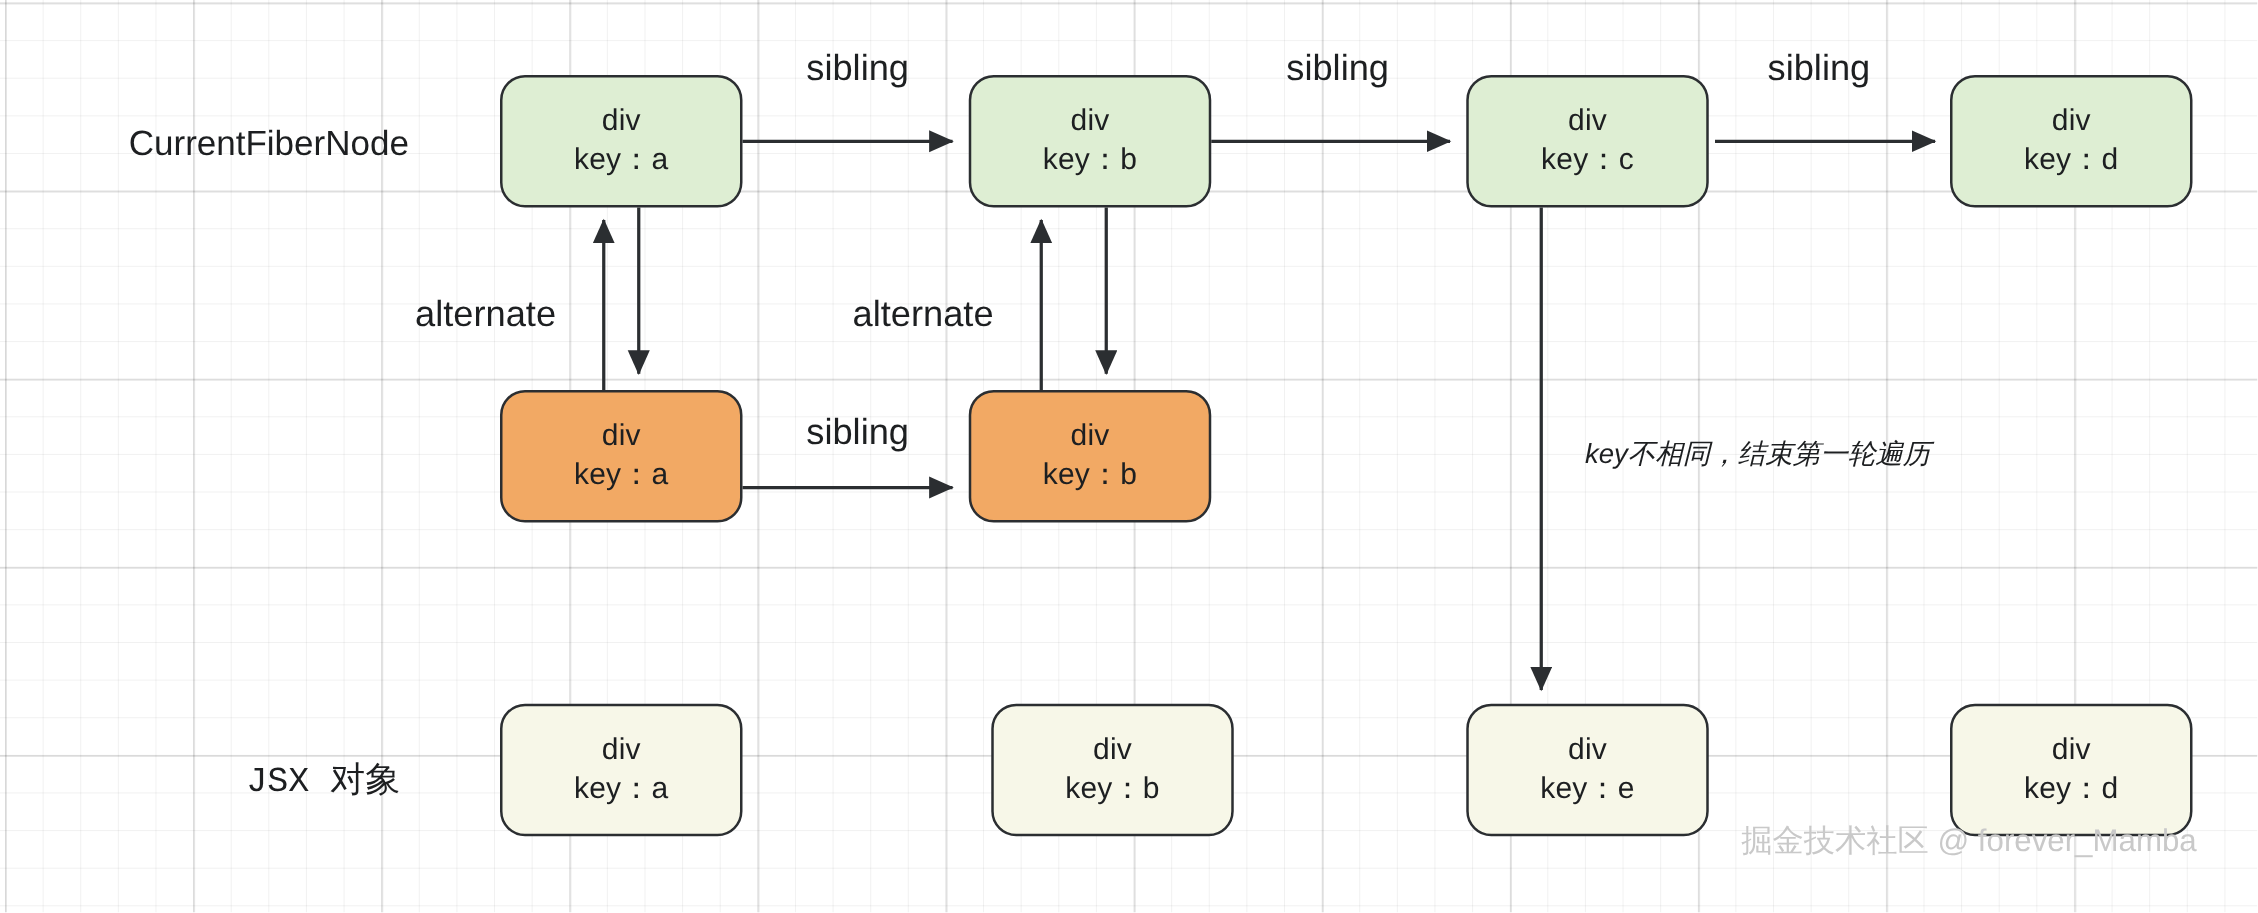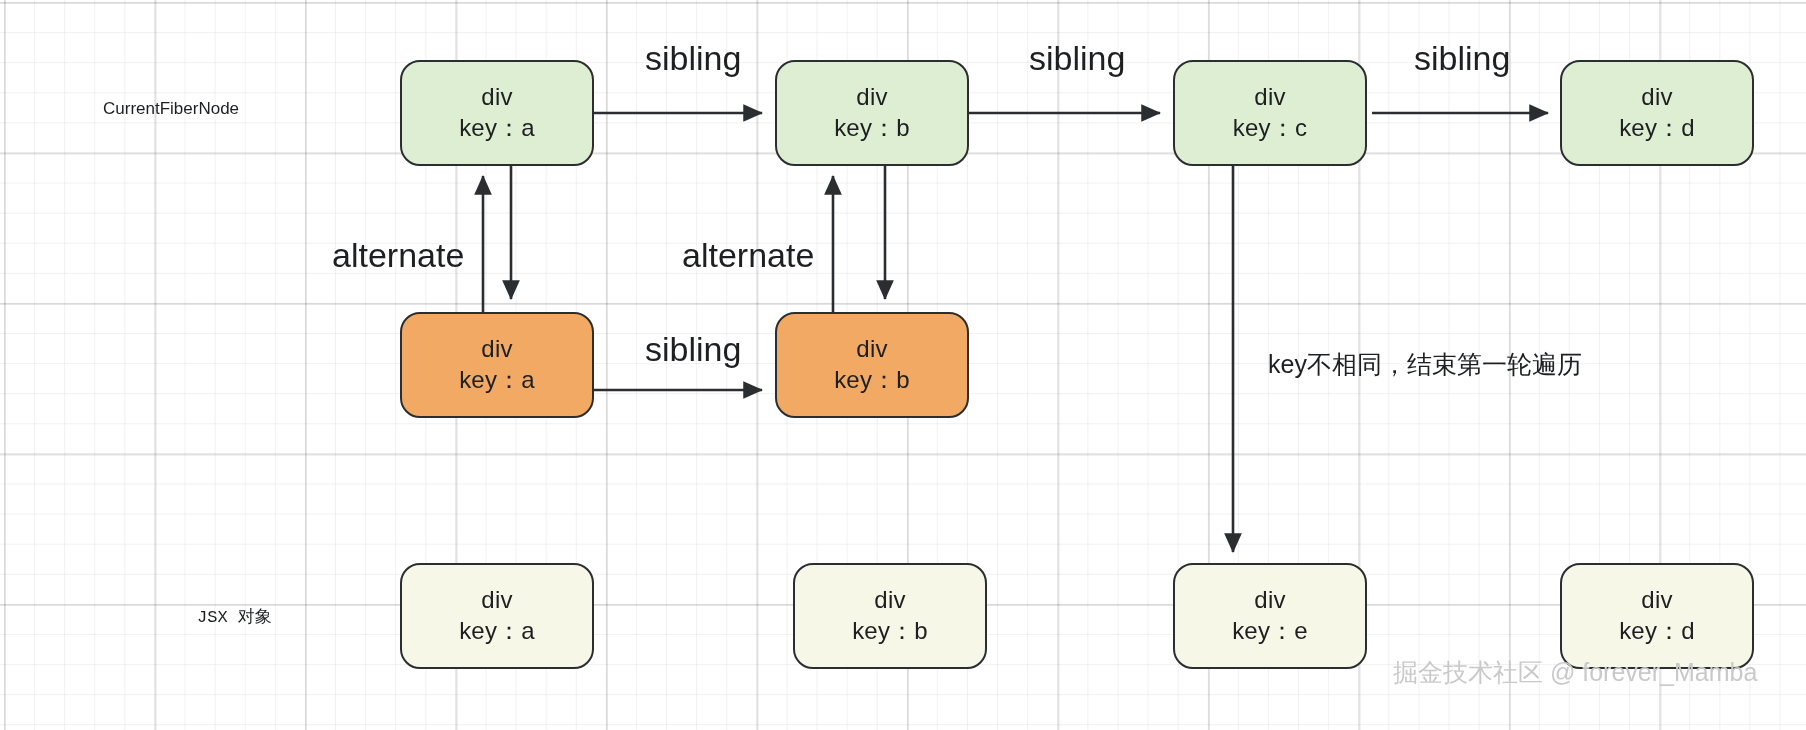--- a/index.html
+++ b/index.html
@@ -45,34 +45,35 @@
     letter-spacing: 0.2px;
   }
   .node .ln2 { white-space: pre; text-align: center; }
   .node.current  { background: #deeed3; }
   .node.wip      { background: #f2a964; }
   .node.jsx      { background: #f7f7e8; }
 
   .row-label {
     position: absolute;
     color: #1d1f21;
-    font-size: 17px;
+    font-size: 28px;
     white-space: nowrap;
   }
   .edge-label {
     position: absolute;
     color: #1d1f21;
-    font-size: 34px;
+    font-size: 29px;
     white-space: nowrap;
   }
   .note {
     position: absolute;
     color: #1d1f21;
-    font-size: 25px;
+    font-size: 22px;
     white-space: nowrap;
+    font-style: italic;
   }
   .watermark {
     position: absolute;
     color: #c9c9c9;
     font-size: 25px;
     white-space: nowrap;
   }
 </style>
 </head>
 <body>

